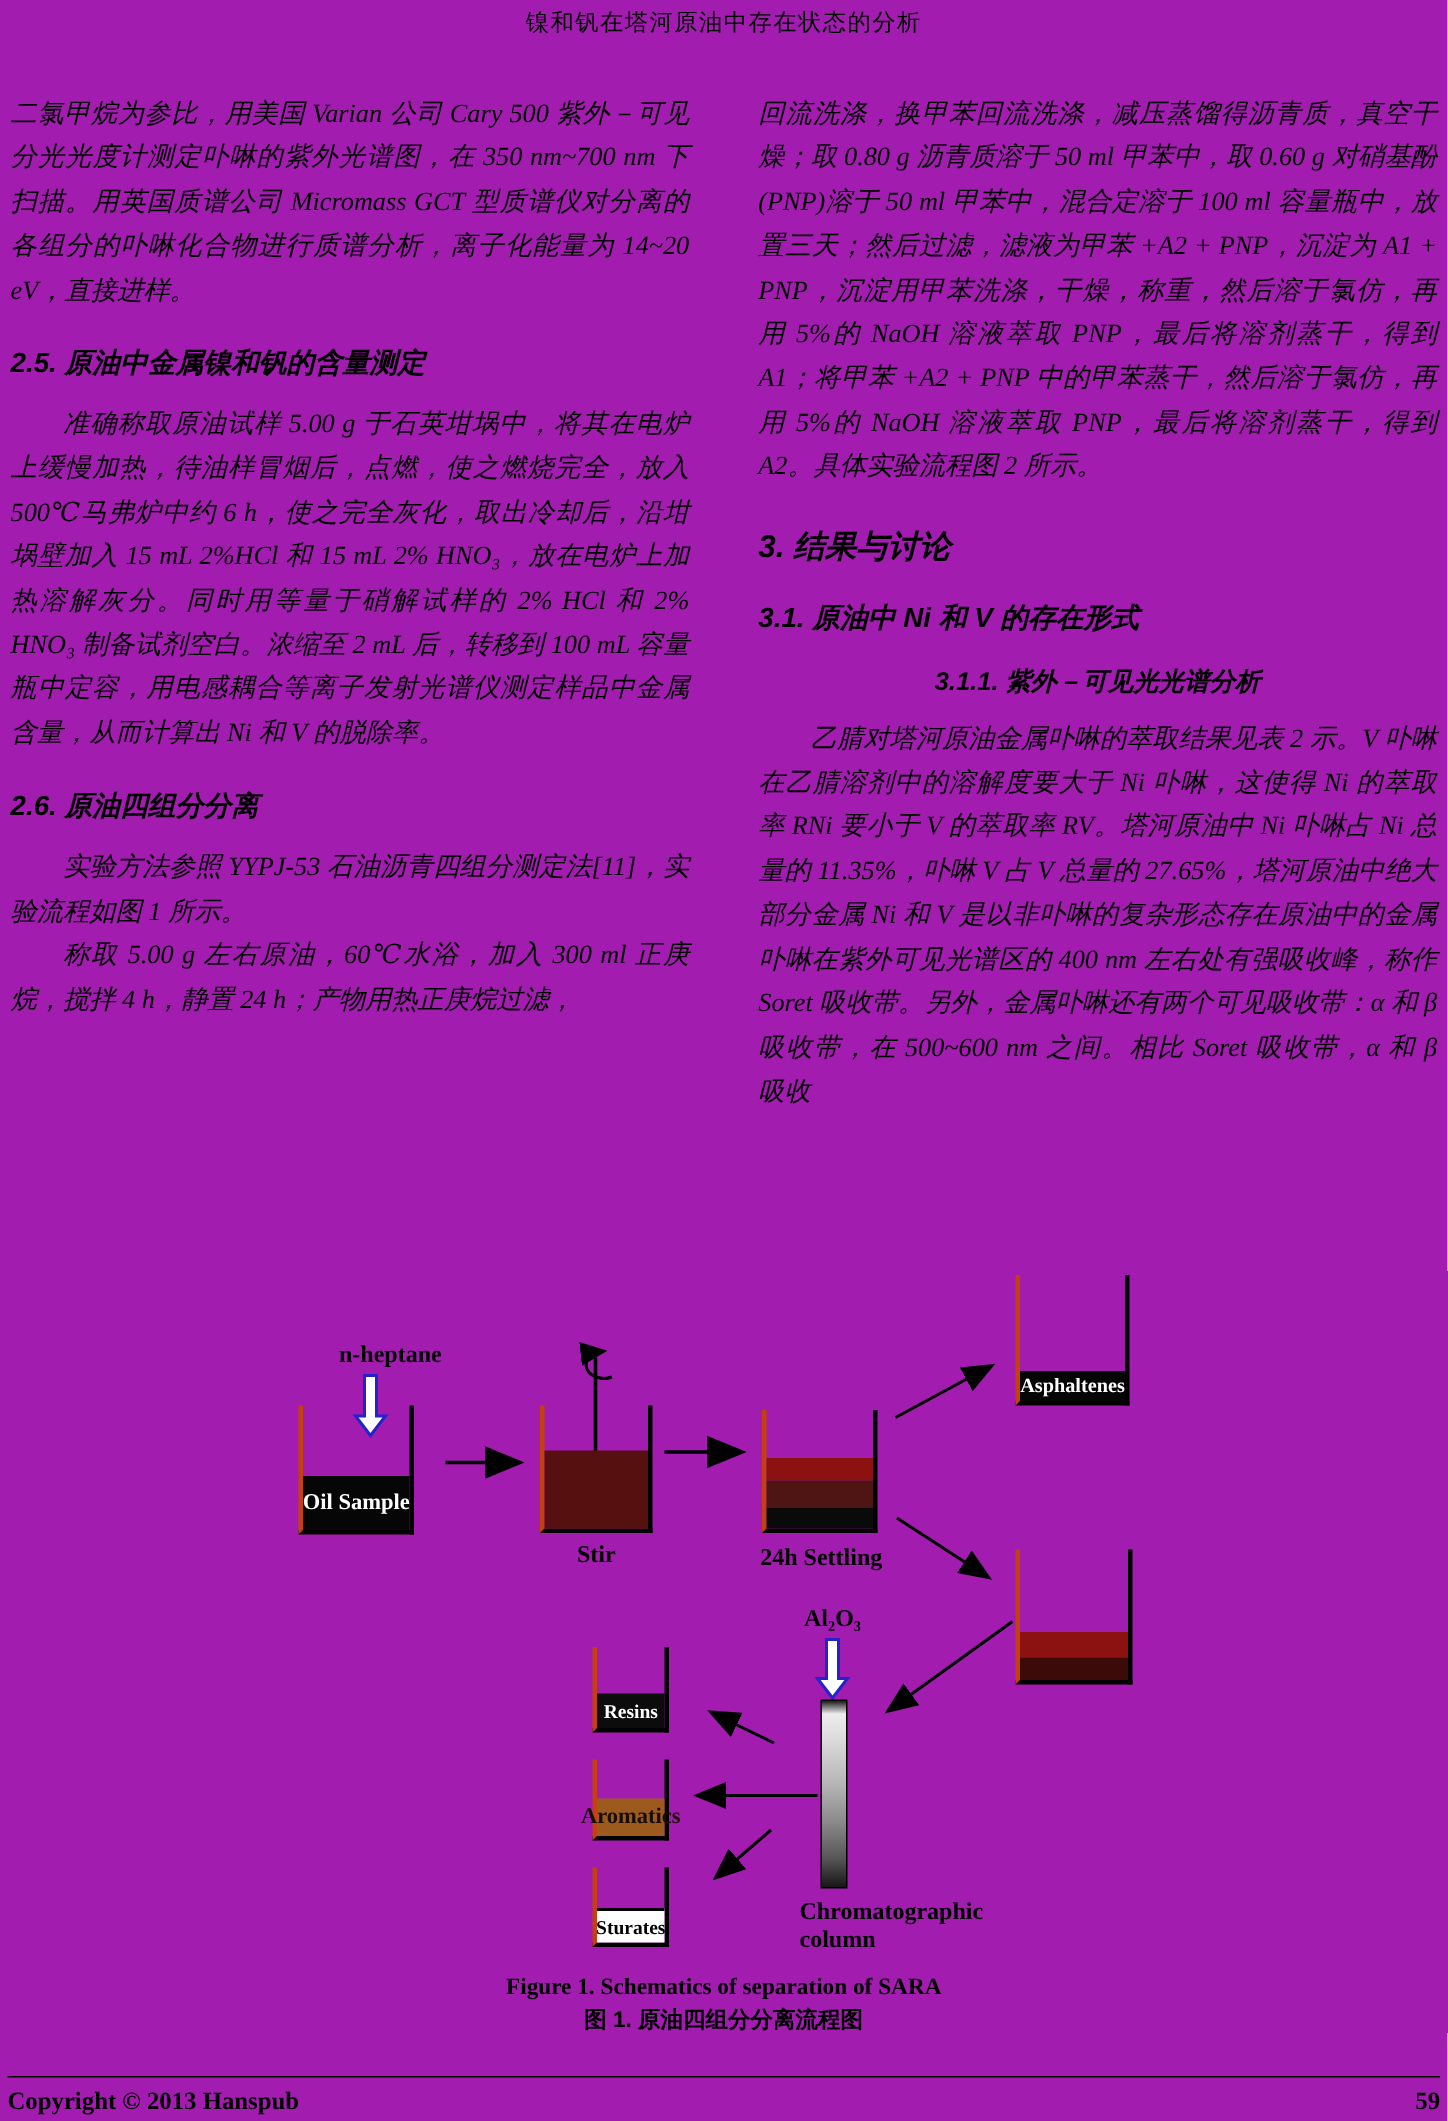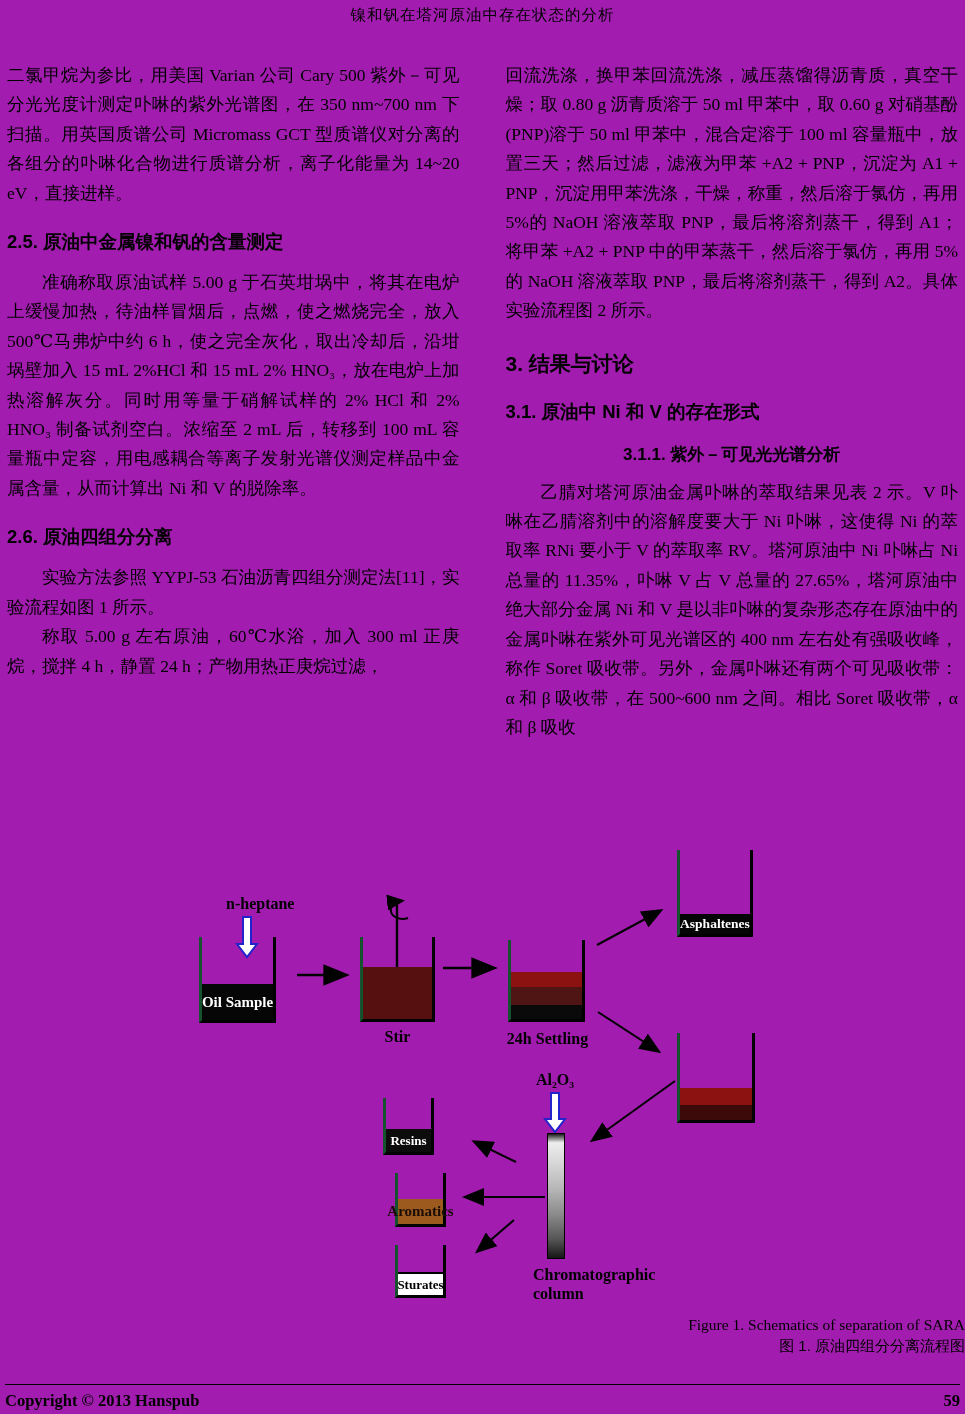--- a/index.html
+++ b/index.html
@@ -1,43 +1,43 @@
 <!DOCTYPE html>
 <html><head>
 <meta charset="utf-8">
 <style>
   html,body{margin:0;padding:0;background:#fff;}
   .page{position:relative;width:965px;height:1414px;background:#a21caf;overflow:hidden;
         font-family:"Liberation Serif","DejaVu Serif",serif;color:#000;}
   .page-header{position:absolute;top:5px;left:0;width:100%;text-align:center;
         font-size:15.5px;letter-spacing:1px;}
   .columns{position:absolute;top:61px;left:7px;right:7px;display:flex;gap:46px;}
-  .col{flex:1;min-width:0;}
+  .col{flex:1;min-width:0;font-style:italic;}
   .body-p{margin:0;font-size:17.5px;line-height:29.4px;text-align:justify;}
   .indent{text-indent:2em;}
   h2,h3,h4{font-family:"Liberation Sans","DejaVu Sans",sans-serif;color:#000;}
   .h-sec{font-size:21px;margin:24px 0 16px;font-weight:bold;}
   .h-sub{font-size:18.5px;margin:21px 0 14px;font-weight:bold;}
   .h-sub2{font-size:17px;margin:19px 0 12px;font-weight:bold;text-align:center;}
   sup{font-size:11px;}
   
   .fig{position:absolute;top:845px;left:0;width:965px;height:470px;font-weight:bold;}
   .fig svg.overlay{position:absolute;left:0;top:0;pointer-events:none;}
-  .beaker{position:absolute;border-left:3px solid #14532d;border-right:3px solid #000;
+  .beaker{position:absolute;border-left:3px solid #c2410c;border-right:3px solid #000;
           border-bottom:3px solid #000;box-sizing:border-box;}
   .liquid{position:absolute;left:0;right:0;bottom:0;display:flex;align-items:center;
           justify-content:center;white-space:nowrap;overflow:visible;}
   .layer{position:absolute;left:0;right:0;}
   .liq-label{font-size:15px;}
   .white{color:#fff;}
   .fig-label{position:absolute;font-size:16px;white-space:nowrap;}
   .fig-label.center{text-align:center;}
   .column-tube{position:absolute;border:1px solid #000;
      background:linear-gradient(180deg,#1c1c1c 0%,#ededed 7%,#d9d9d9 22%,#b5b5b5 45%,#8a8a8a 65%,#555 85%,#161616 100%);}
-  .caption{position:absolute;left:0;width:100%;text-align:right;font-weight:normal;}
+  .caption{position:absolute;left:0;width:100%;text-align:center;font-weight:bold;}
   .cap-en{top:1316px;font-size:15.5px;}
   .cap-cn{top:1337px;font-size:15px;font-family:"Liberation Sans","DejaVu Sans",sans-serif;}
   .page-footer{position:absolute;top:1384px;left:5px;right:5px;border-top:1.5px solid #000;
        padding-top:6px;display:flex;justify-content:space-between;font-size:16.5px;font-weight:bold;}
 </style>
 </head>
 <body>
 
 <div class="page">
 
@@ -121,21 +121,21 @@
       <div class="layer" style="top: 72px; bottom: 0px; background-color: rgb(61, 10, 10);"></div>
     </div>
 
     <div class="fig-label center" style="left:527px;top:226px;width:56px;">Al₂O₃</div>
     <div class="column-tube" style="left:547px;top:288px;width:16px;height:124px;"></div>
     <div class="fig-label" style="left:533px;top:420px;line-height:19px;">
       <div>Chromatographic</div>
       <div>column</div>
     </div>
 
-    <div class="beaker" style="left:383px;top:253px;width:51px;height:57px;">
+    <div class="beaker" style="left:395px;top:253px;width:51px;height:57px;">
       <div class="liquid" style="height: 23px; background-color: rgb(12, 12, 12);">
         <span class="liq-label white" style="font-size:13px;">Resins</span>
       </div>
     </div>
 
     <div class="beaker" style="left:395px;top:328px;width:51px;height:54px;">
       <div class="liquid" style="height: 25px; background-color: rgb(156, 90, 30);">
         <span class="liq-label" style="font-size:15px;color:#1a0d05;">Aromatics</span>
       </div>
     </div>

